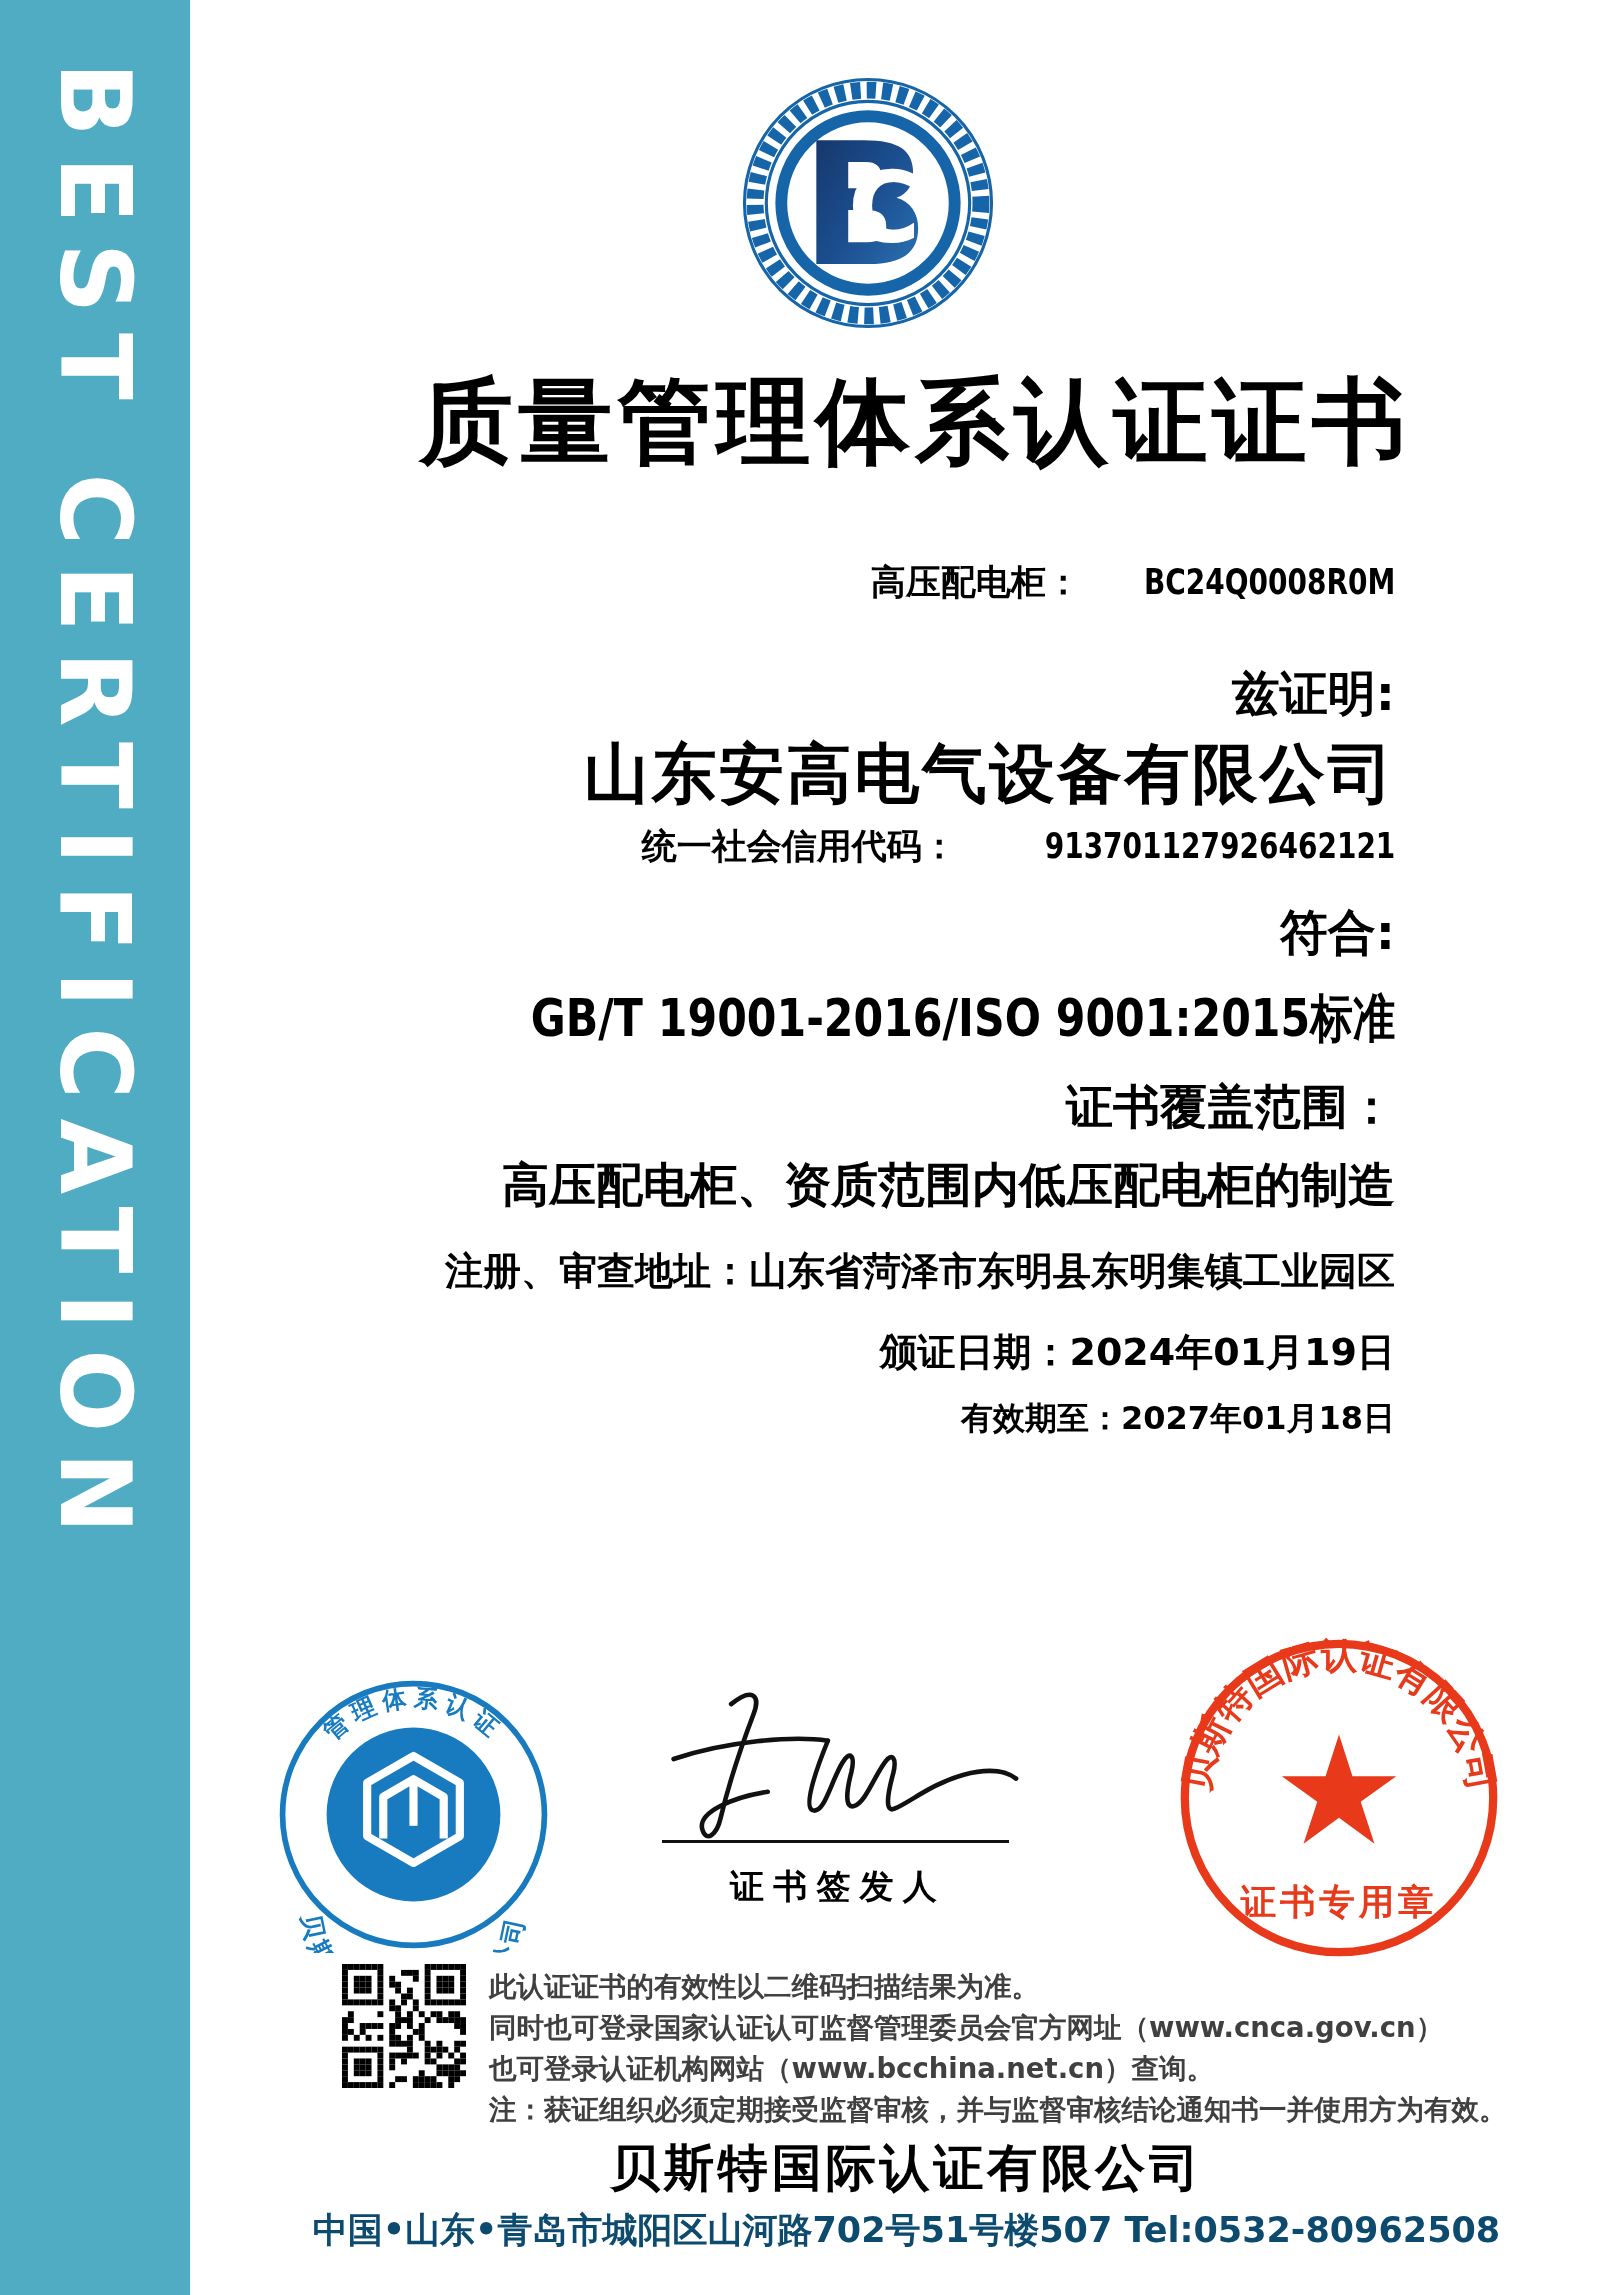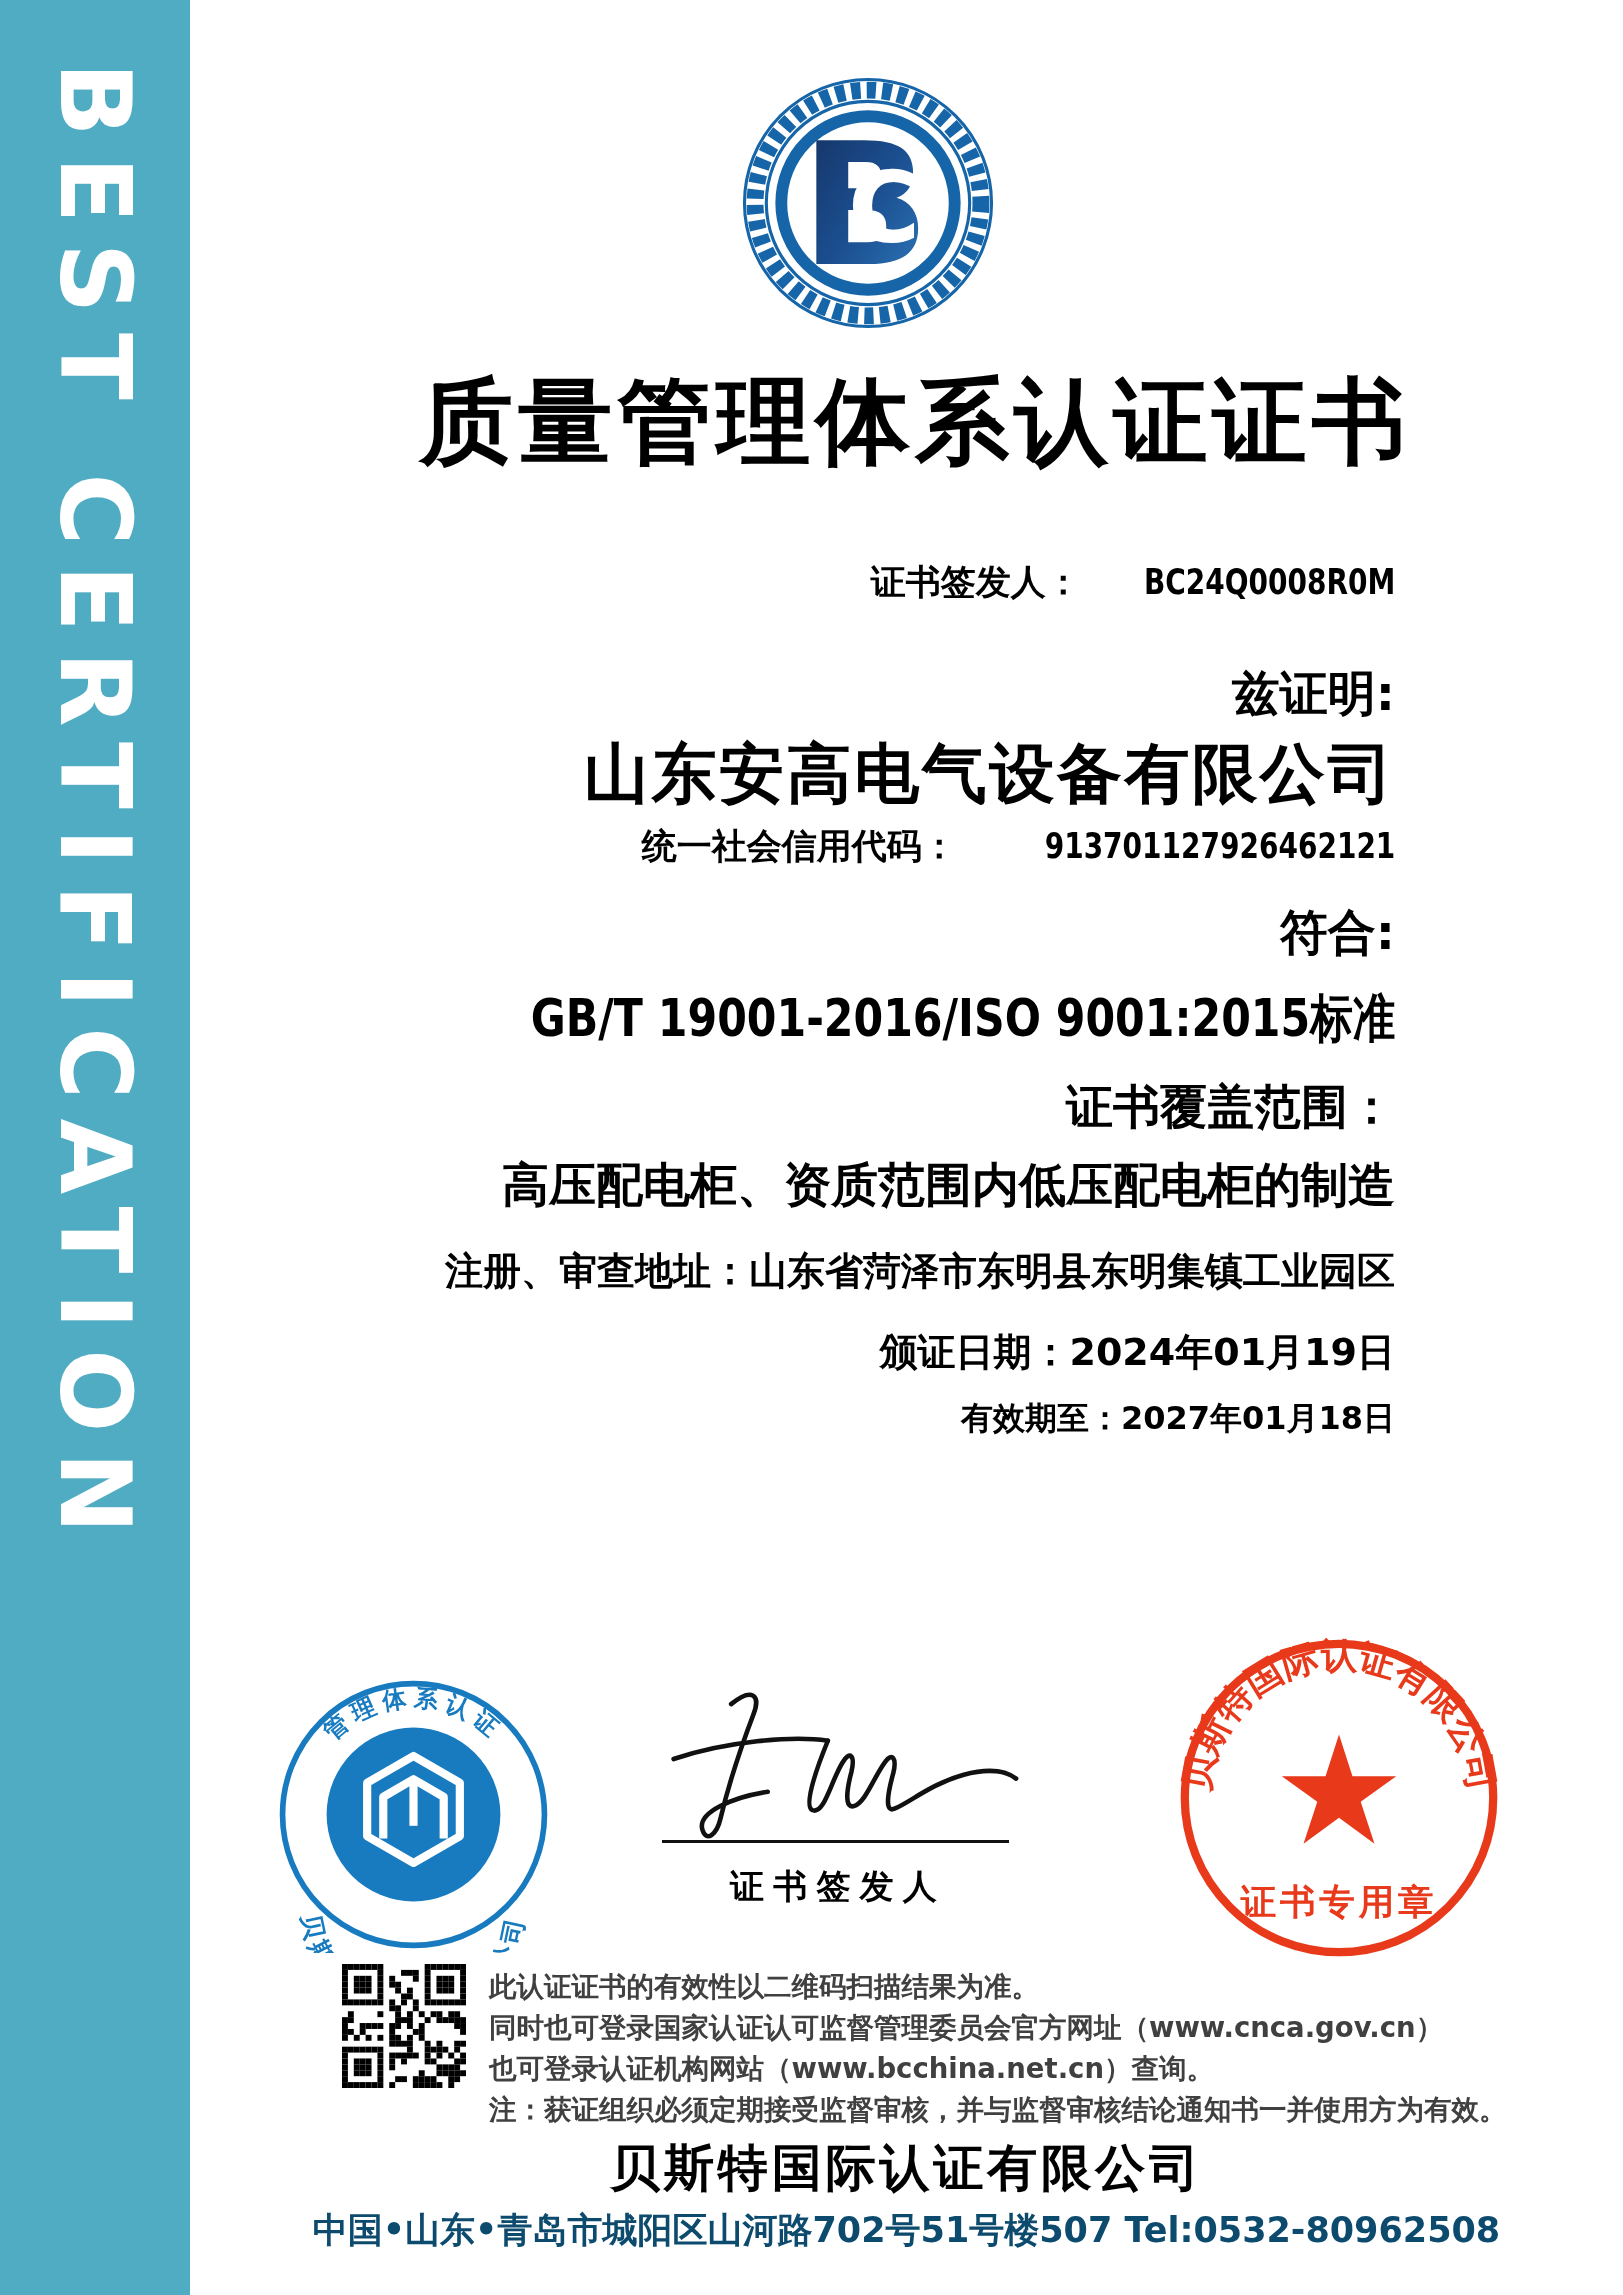--- a/index.html
+++ b/index.html
@@ -82,21 +82,21 @@
       <circle cx="210" cy="210" r="163" fill="none" stroke="#1565A8" stroke-width="5"></circle>
       <circle cx="210" cy="210" r="139" fill="none" stroke="#1565A8" stroke-width="19"></circle>
       <text x="206" y="308" text-anchor="middle" font-size="272" font-weight="900" font-family="DejaVu Sans, sans-serif" fill="url(#gradB)">B</text>
       <text x="236" y="272" text-anchor="middle" font-size="158" font-weight="900" font-family="DejaVu Sans, sans-serif" fill="#ffffff">C</text>
     </svg>
   </div>
 
   <div class="title">质量管理体系认证证书</div>
 
   <div class="line l-certno">
-    <span>证书签发人：</span><span class="condense">BC24Q0008R0M</span>
+    <span>高压配电柜：</span><span class="condense">BC24Q0008R0M</span>
   </div>
 
   <div class="line l-hereby">兹证明:</div>
 
   <div class="line l-company">山东安高电气设备有限公司</div>
 
   <div class="line l-credit">
     <span>统一社会信用代码：</span><span class="condense">913701127926462121</span>
   </div>
 

